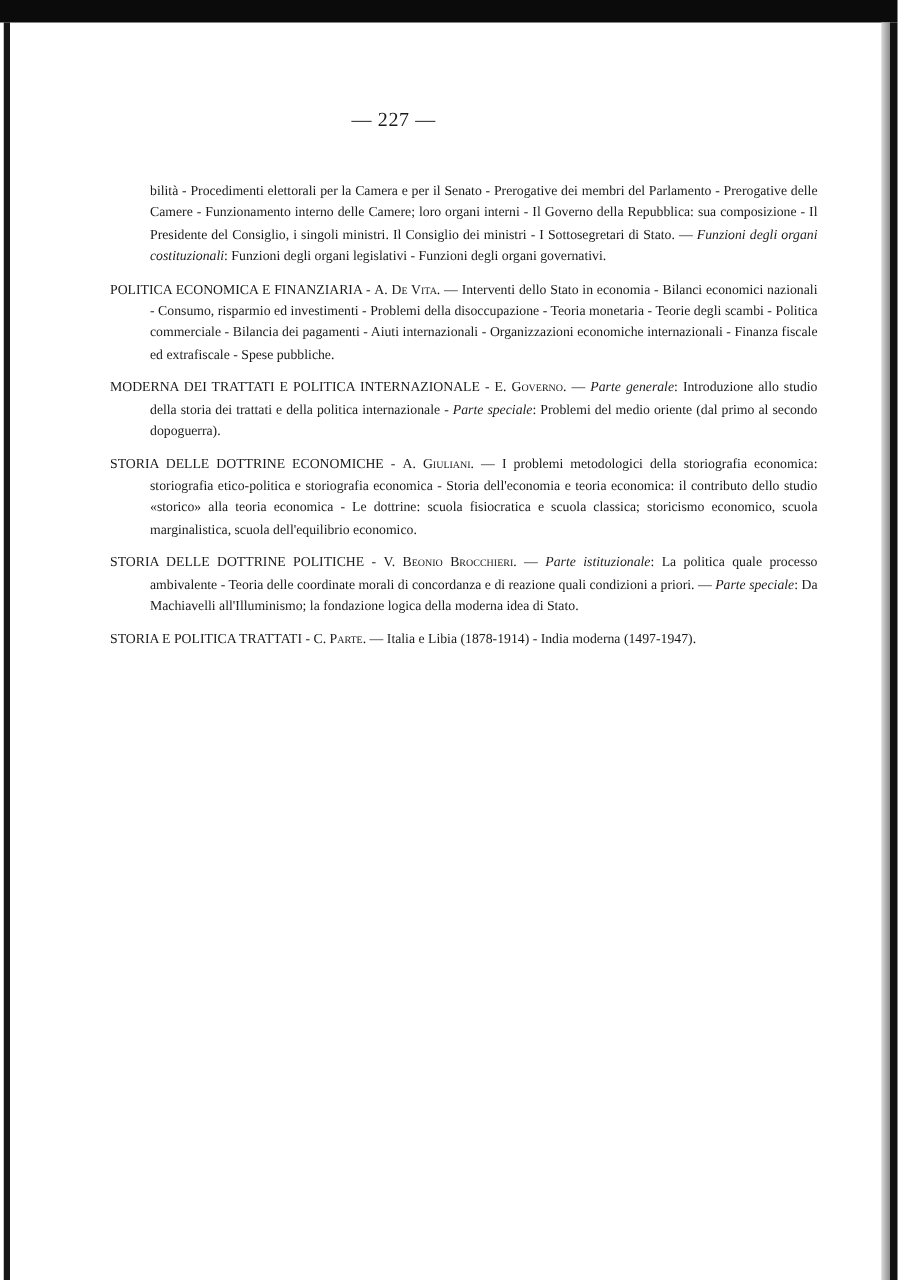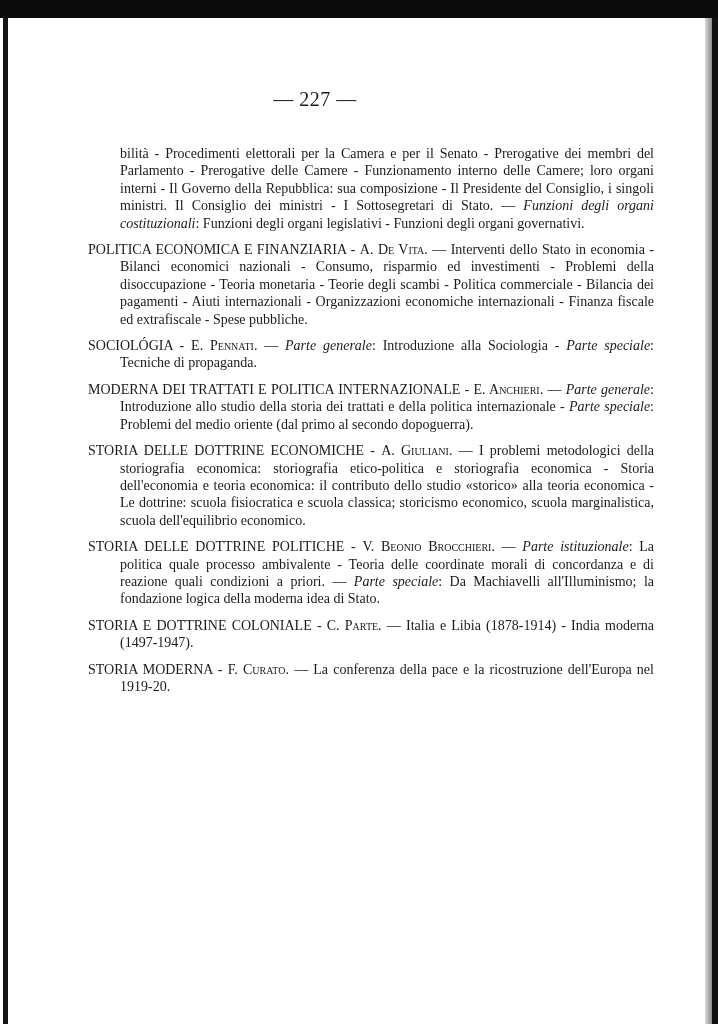--- a/index.html
+++ b/index.html
@@ -20,25 +20,25 @@
     .scan-right-shadow {
       position: absolute; left: 705px; top: 18px; width: 7px; height: 1006px;
       background: linear-gradient(to right, #d9d9d9, #8c8c8c);
     }
     .scan-right {
       position: absolute; left: 712px; top: 18px; width: 6px; height: 1006px;
       background: #111111;
     }
     .page-number {
       position: absolute; left: 0; width: 630px; top: 88px;
-      text-align: center; font-size: 20px; letter-spacing: 0.5px;
+      text-align: center; font-size: 16px; letter-spacing: 0.5px;
     }
     .content {
       position: absolute; left: 88px; top: 145px; width: 566px;
-      font-size: 14px; line-height: 17.4px;
+      font-size: 11px; line-height: 17.4px;
       text-align: justify;
     }
     .cont-para {
       margin: 0 0 9px 0; padding-left: 32px;
     }
     .entry {
       margin: 0 0 9px 0; padding-left: 32px; text-indent: -32px;
     }
     .sc { font-variant: small-caps; font-family: Liberation Serif, serif; }
     i { font-style: italic; }
@@ -52,26 +52,24 @@
 <div class="scan-right"></div>
 
 <div class="page-number">— 227 —</div>
 
 <div class="content">
 
   <p class="cont-para"><span>bilità - Procedimenti elettorali per la Camera e per il Senato - Prerogative dei membri del Parlamento - Prerogative delle Camere - Funzionamento interno delle Camere; loro organi interni - Il Governo della Repubblica: sua composizione - Il Presidente del Consiglio, i singoli ministri. Il Consiglio dei ministri - I Sottosegretari di Stato. — </span><i>Funzioni degli organi costituzionali</i><span>: Funzioni degli organi legislativi - Funzioni degli organi governativi.</span></p>
 
   <p class="entry"><span>POLITICA ECONOMICA E FINANZIARIA</span><span> - </span><span class="sc">A. De Vita.</span><span> — Interventi dello Stato in economia - Bilanci economici nazionali - Consumo, risparmio ed investimenti - Problemi della disoccupazione - Teoria monetaria - Teorie degli scambi - Politica commerciale - Bilancia dei pagamenti - Aiuti internazionali - Organizzazioni economiche internazionali - Finanza fiscale ed extrafiscale - Spese pubbliche.</span></p>
 
-  <p class="entry"><span>SOCIOLÓGIA</span><span> - </span><span class="sc">E. Pennati.</span><span> — </span><i>Parte generale</i><span>: Introduzione alla Sociologia - </span><i>Parte speciale</i><span>: Tecniche di propaganda.</span></p>
 
 
-  <p class="entry"><span>MODERNA DEI TRATTATI E POLITICA INTERNAZIONALE</span><span> - </span><span class="sc">E. Anchieri.</span><span> — </span><i>Parte generale</i><span>: Introduzione allo studio della storia dei trattati e della politica internazionale - </span><i>Parte speciale</i><span>: Problemi del medio oriente (dal primo al secondo dopoguerra).</span></p>
+  <p class="entry"><span>MODERNA DEI TRATTATI E POLITICA INTERNAZIONALE</span><span> - </span><span class="sc">E. Governo.</span><span> — </span><i>Parte generale</i><span>: Introduzione allo studio della storia dei trattati e della politica internazionale - </span><i>Parte speciale</i><span>: Problemi del medio oriente (dal primo al secondo dopoguerra).</span></p>
 
   <p class="entry"><span>STORIA DELLE DOTTRINE ECONOMICHE</span><span> - </span><span class="sc">A. Giuliani.</span><span> — I problemi metodologici della storiografia economica: storiografia etico-politica e storiografia economica - Storia dell'economia e teoria economica: il contributo dello studio «storico» alla teoria economica - Le dottrine: scuola fisiocratica e scuola classica; storicismo economico, scuola marginalistica, scuola dell'equilibrio economico.</span></p>
 
   <p class="entry"><span>STORIA DELLE DOTTRINE POLITICHE</span><span> - </span><span class="sc">V. Beonio Brocchieri.</span><span> — </span><i>Parte istituzionale</i><span>: La politica quale processo ambivalente - Teoria delle coordinate morali di concordanza e di reazione quali condizioni a priori. — </span><i>Parte speciale</i><span>: Da Machiavelli all'Illuminismo; la fondazione logica della moderna idea di Stato.</span></p>
 
-  <p class="entry"><span>STORIA E DOTTRINE COLONIALE</span><span> - </span><span class="sc">C. Parte.</span><span> — Italia e Libia (1878-1914) - India moderna (1497-1947).</span></p>
+  <p class="entry"><span>STORIA E POLITICA TRATTATI</span><span> - </span><span class="sc">C. Parte.</span><span> — Italia e Libia (1878-1914) - India moderna (1497-1947).</span></p>
 
-  <p class="entry"><span>STORIA MODERNA</span><span> - </span><span class="sc">F. Curato.</span><span> — La conferenza della pace e la ricostruzione dell'Europa nel 1919-20.</span></p>
 
 </div>
 
 </body></html>

